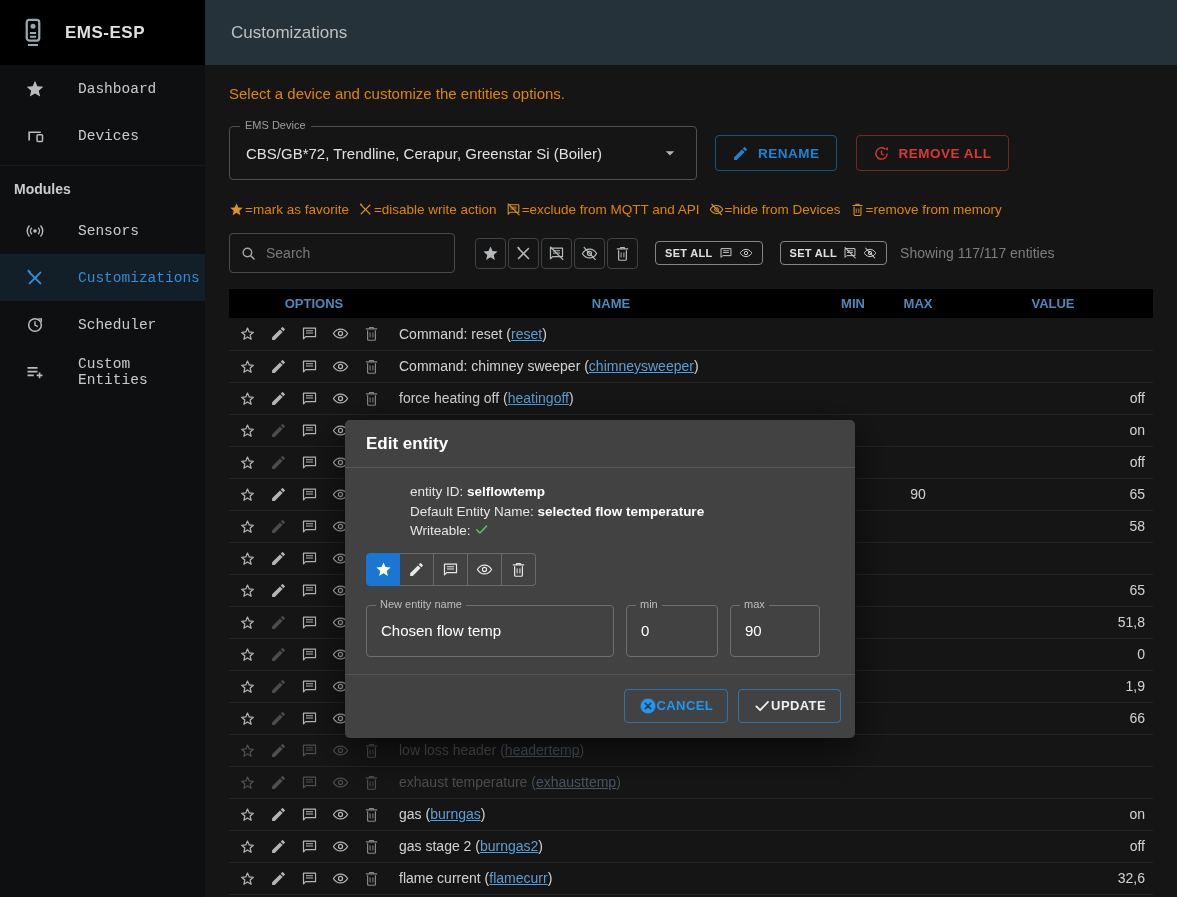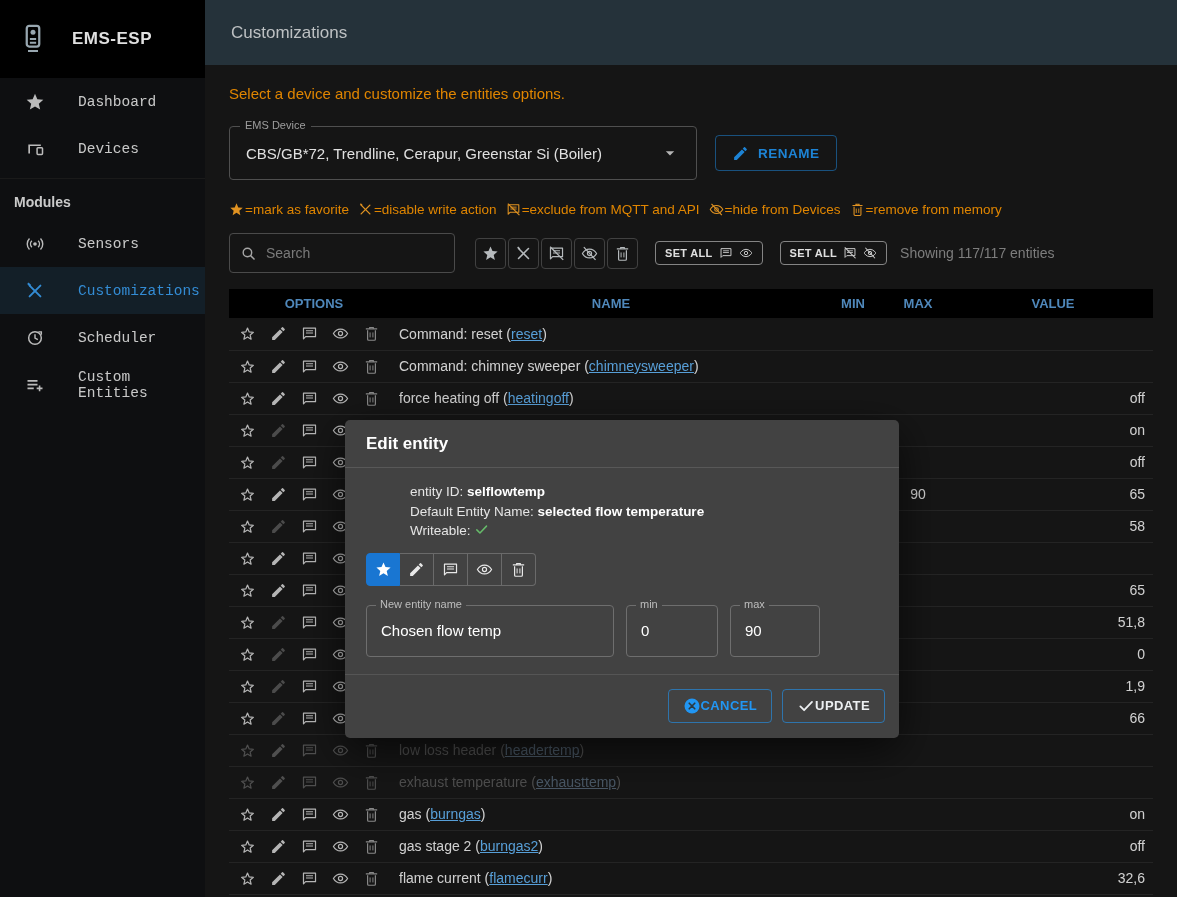--- a/index.html
+++ b/index.html
@@ -6,21 +6,21 @@
   html,body { width:1177px; height:897px; }
   body {
     background:#191919; color:#e0e0e0; overflow:hidden; position:relative;
     font-family:"Liberation Sans", sans-serif;
   }
   .ico { display:inline-flex; align-items:center; justify-content:center; line-height:0; }
   .ico svg { width:1em; height:1em; }
 
   
   .sidebar { position:absolute; left:0; top:0; width:205px; height:100%; background:#101214; z-index:5; }
-  .logo { height:78px; background:#000; display:flex; align-items:center; gap:24px; padding:0 18px; }
+  .logo { height:65px; background:#000; display:flex; align-items:center; gap:17px; padding:0 18px; }
   .logo .ico { font-size:30px; color:#aebfc9; }
   .logo-title { font-size:17px; font-weight:bold; color:#fff; letter-spacing:.5px; }
   .nav-item { height:47px; display:flex; align-items:center; padding-left:25px; cursor:pointer; color:#e4e4e4; font-size:14.5px;font-family:Liberation Mono, monospace; }
   .nav-item .ico { font-size:20px; color:#d5d5d5; width:20px; margin-right:33px; }
   .nav-item.active { background:#16242e; color:#3ba0f3; }
   .nav-item.active .ico { color:#3ba0f3; }
   .modules-header { margin-top:6px; border-top:1px solid #1e1e1e; padding:15px 0 10px 14px; font-size:14px; font-weight:bold; color:#e6e6e6; }
 
   
   .topbar { position:absolute; left:205px; top:0; right:0; height:65px; background:#2b3942; display:flex; align-items:center; padding:0 26px; }
@@ -63,21 +63,21 @@
   .cell-options .ico.trash { color:#9a9a9a; }
   .cell-options .ico.icon-dim { color:#565656; }
   .cell-name a { color:#64b5f6; text-decoration:underline; cursor:pointer; }
   .cell-min, .cell-max { text-align:center; }
   .cell-value { text-align:right; padding-right:8px; }
   tr.dimmed td, tr.dimmed .cell-options .ico { color:#5a5a5a; }
   tr.dimmed .cell-name a { color:#546474; }
 
   
   .backdrop { position:fixed; inset:0; background:rgba(0,0,0,.12); z-index:10; }
-  .dialog { position:fixed; left:345px; top:420px; width:554px; z-index:11; background:#424242; border-radius:5px; box-shadow:0 12px 45px rgba(0,0,0,.65); }
+  .dialog { position:fixed; left:345px; top:420px; width:510px; z-index:11; background:#424242; border-radius:5px; box-shadow:0 12px 45px rgba(0,0,0,.65); }
   .dialog-title { padding:14px 21px 13px; font-size:17px; font-weight:bold; color:#fff; border-bottom:1px solid #585858; }
   .dialog-body { padding:14px 21px 0; }
   .meta-line { font-size:13.5px; line-height:1.45; }
   .meta-label { color:#e5e5e5;margin-left:44px; }
   .meta-value { color:#fff; font-weight:bold; }
   .meta-line .ico { font-size:15px; vertical-align:-2px; color:#66bb6a; }
   .toggle-group { display:flex; margin-top:12px; }
   .toggle { width:34px; height:33px; border:1px solid #6a6a6a; border-left-width:0; display:flex; align-items:center; justify-content:center; color:#e8e8e8; background:transparent; cursor:pointer; font-size:17px; }
   .toggle:first-child { border-left-width:1px; border-radius:4px 0 0 4px; }
   .toggle:last-child { border-radius:0 4px 4px 0; }
@@ -184,20 +184,30 @@
           </svg>
         </span>
     </div>
     <button class="btn btn-rename">
       <span class="ico">
           <svg viewBox="0 0 24 24">
             <path fill="currentColor" d="M3 17.25V21h3.75L17.81 9.94l-3.75-3.75L3 17.25zM20.71 7.04a1 1 0 0 0 0-1.41l-2.34-2.34a1 1 0 0 0-1.41 0l-1.83 1.83 3.75 3.75 1.83-1.83z"></path>
           </svg>
         </span>
       <span>RENAME</span>
+    </button>
+    <button class="btn btn-remove">
+      <span class="ico">
+          <svg viewBox="0 0 24 24">
+            <path fill="none" stroke="currentColor" stroke-width="1.9" d="M20 12a8 8 0 1 1-2.9-6.2"></path>
+            <path fill="currentColor" d="M20.8 2.8 17 5.5l4 2.2z"></path>
+            <path fill="none" stroke="currentColor" stroke-width="1.7" d="M12 7.8v4.7l3.2 1.9"></path>
+          </svg>
+        </span>
+      <span>REMOVE ALL</span>
     </button>
   </div>
 
   <div class="legend">
   <span class="legend-item">
     <span class="ico legend-icon">
           <svg viewBox="0 0 24 24">
             <path fill="currentColor" d="M12 17.27 18.18 21l-1.64-7.03L22 9.24l-7.19-.61L12 2 9.19 8.63 2 9.24l5.46 4.73L5.82 21z"></path>
           </svg>
         </span>

